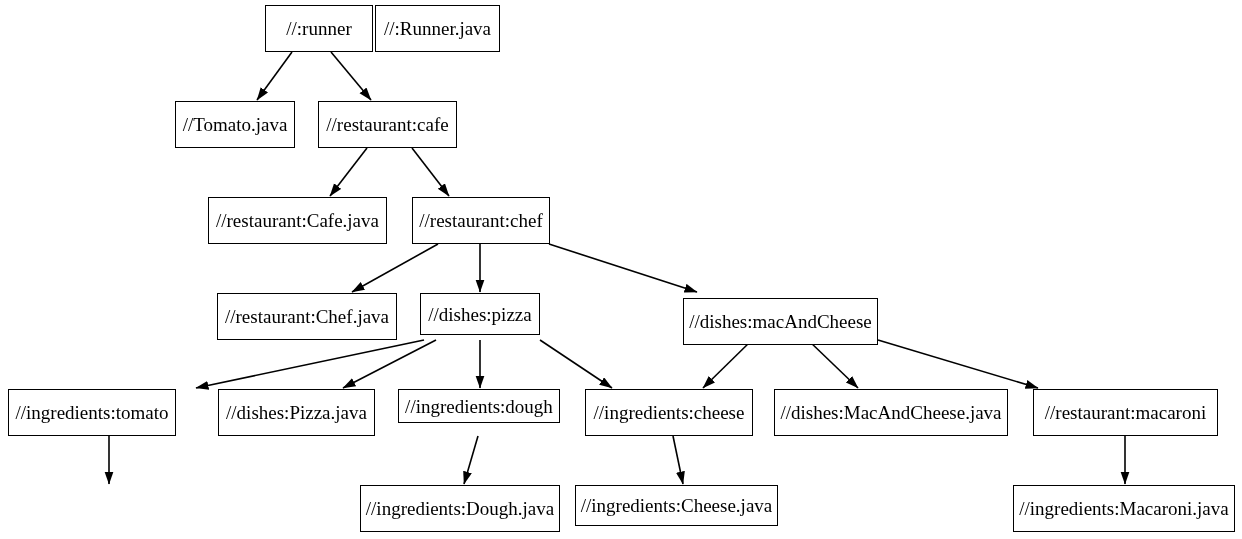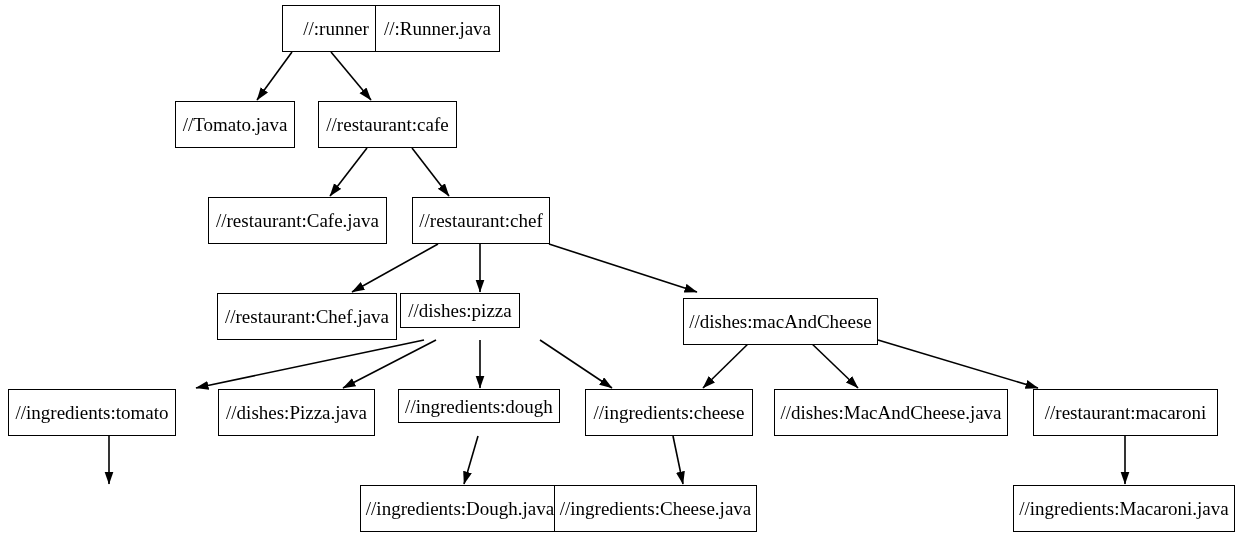--- a/index.html
+++ b/index.html
@@ -62,37 +62,37 @@
     <line x1="540" y1="340" x2="612" y2="388" marker-end="url(#arrow)"></line>
     <line x1="752" y1="340" x2="703" y2="388" marker-end="url(#arrow)"></line>
     <line x1="808" y1="340" x2="858" y2="388" marker-end="url(#arrow)"></line>
     <line x1="878" y1="340" x2="1038" y2="388" marker-end="url(#arrow)"></line>
     <line x1="109" y1="436" x2="109" y2="484" marker-end="url(#arrow)"></line>
     <line x1="478" y1="436" x2="464" y2="484" marker-end="url(#arrow)"></line>
     <line x1="673" y1="436" x2="683" y2="484" marker-end="url(#arrow)"></line>
     <line x1="1125" y1="436" x2="1125" y2="484" marker-end="url(#arrow)"></line>
   </svg>
 
-  <div class="node" style="left:282px;  top:5px;   width:108px;  height:47px">//:runner</div>
+  <div class="node" style="left:265px;  top:5px;   width:108px;  height:47px">//:runner</div>
   <div class="node" style="left:375px;  top:5px;   width:125px; height:47px">//:Runner.java</div>
 
   <div class="node" style="left:175px;  top:101px; width:120px; height:47px">//Tomato.java</div>
   <div class="node" style="left:318px;  top:101px; width:139px; height:47px">//restaurant:cafe</div>
 
   <div class="node" style="left:208px;  top:197px; width:179px; height:47px">//restaurant:Cafe.java</div>
   <div class="node" style="left:412px;  top:197px; width:138px; height:47px">//restaurant:chef</div>
 
   <div class="node" style="left:217px;  top:293px; width:180px; height:47px">//restaurant:Chef.java</div>
-  <div class="node" style="left:400px;  top:293px; width:120px; height:35px">//dishes:pizza</div>
+  <div class="node" style="left:420px;  top:293px; width:120px; height:42px">//dishes:pizza</div>
   <div class="node" style="left:683px;  top:298px; width:195px; height:47px">//dishes:macAndCheese</div>
 
   <div class="node" style="left:8px;   top:389px; width:168px; height:47px">//ingredients:tomato</div>
   <div class="node" style="left:218px;  top:389px; width:157px; height:47px">//dishes:Pizza.java</div>
   <div class="node" style="left:398px;  top:389px; width:162px; height:34px">//ingredients:dough</div>
   <div class="node" style="left:585px;  top:389px; width:168px; height:47px">//ingredients:cheese</div>
   <div class="node" style="left:774px;  top:389px; width:234px; height:47px">//dishes:MacAndCheese.java</div>
   <div class="node" style="left:1033px; top:389px; width:185px; height:47px">//restaurant:macaroni</div>
 
   <div class="node" style="left:360px;  top:485px; width:200px; height:47px">//ingredients:Dough.java</div>
-  <div class="node" style="left:554px;  top:485px; width:203px; height:47px">//ingredients:Cheese.java</div>
+  <div class="node" style="left:575px;  top:485px; width:203px; height:41px">//ingredients:Cheese.java</div>
   <div class="node" style="left:1013px; top:485px; width:222px; height:47px">//ingredients:Macaroni.java</div>
 
 </div>
 
 </body></html>

